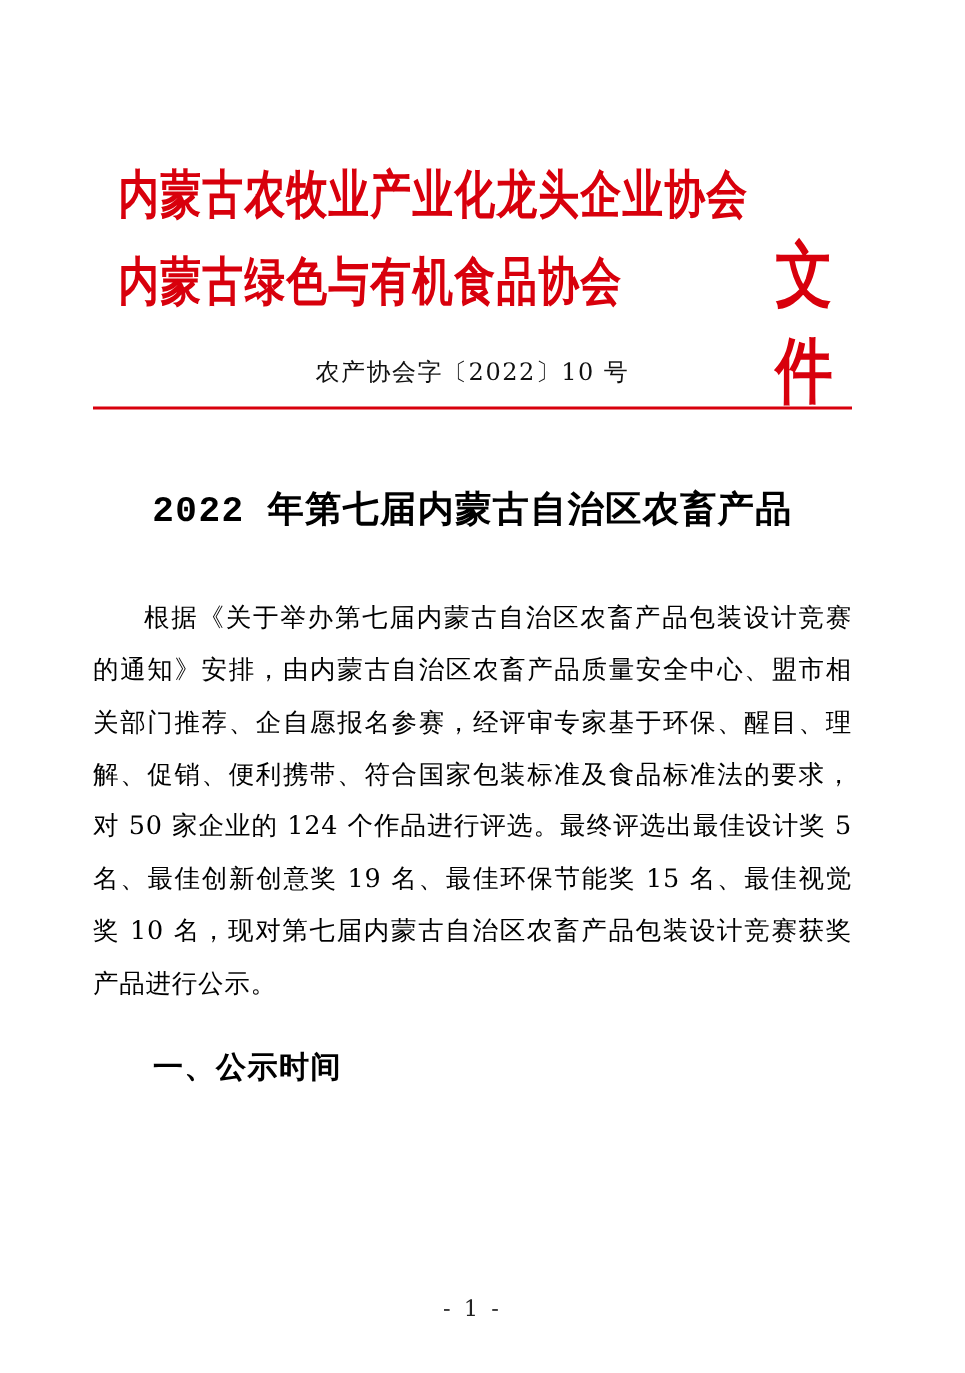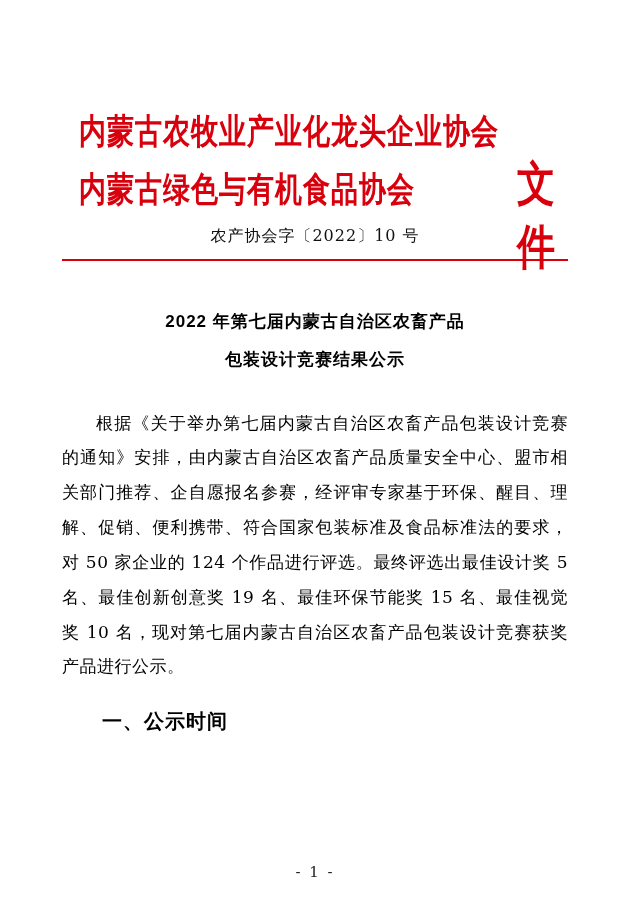--- a/index.html
+++ b/index.html
@@ -64,46 +64,46 @@
     font-family: "DejaVu Serif", "Liberation Serif", serif;
     font-weight: bold;
     font-size: 38px;
     letter-spacing: 1px;
     transform: scaleY(1.25);
     transform-origin: left top;
   }
 
   
   .docnum {
-    margin-top: 36px;
+    margin-top: 48px;
     text-align: center;
     font-size: 16px;
     color: #111;
     letter-spacing: 1px;
     font-family: "DejaVu Serif", "Liberation Serif", serif;
   }
 
   .red-rule {
     margin: 12px 0 0 0;
     height: 2px;
     background: #d8000c;
     width: 100%;
   }
 
   
   .title-block {
     margin-top: 42px;
     text-align: center;
   }
   .title-line {
-    font-size: 17px;
+    font-size: 24px;
     font-weight: bold;
     letter-spacing: 1px;
     line-height: 2.25;
-    font-family: Liberation Sans, sans-serif;
+    font-family: Liberation Mono, monospace;
   }
 
   
   .body-block {
     margin-top: 26px;
   }
   .para {
     font-size: 17px;
     line-height: 2.05;
     text-align: justify;
@@ -145,21 +145,20 @@
     <div class="org-line org-line-2">内蒙古绿色与有机食品协会</div>
     <div class="wenjian">文件</div>
   </div>
 
   <div class="docnum">农产协会字〔2022〕10 号</div>
 
   <div class="red-rule"></div>
 
   <div class="title-block">
     <div class="title-line">2022 年第七届内蒙古自治区农畜产品</div>
-    <div class="title-line">包装设计竞赛结果公示</div>
   </div>
 
   <div class="body-block">
     <p class="para">根据《关于举办第七届内蒙古自治区农畜产品包装设计竞赛的通知》安排，由内蒙古自治区农畜产品质量安全中心、盟市相关部门推荐、企自愿报名参赛，经评审专家基于环保、醒目、理解、促销、便利携带、符合国家包装标准及食品标准法的要求，对 50 家企业的 124 个作品进行评选。最终评选出最佳设计奖 5 名、最佳创新创意奖 19 名、最佳环保节能奖 15 名、最佳视觉奖 10 名，现对第七届内蒙古自治区农畜产品包装设计竞赛获奖产品进行公示。</p>
     <div class="section-heading">一、公示时间</div>
   </div>
 
   <div class="footer">- 1 -</div>
 
 </div>

